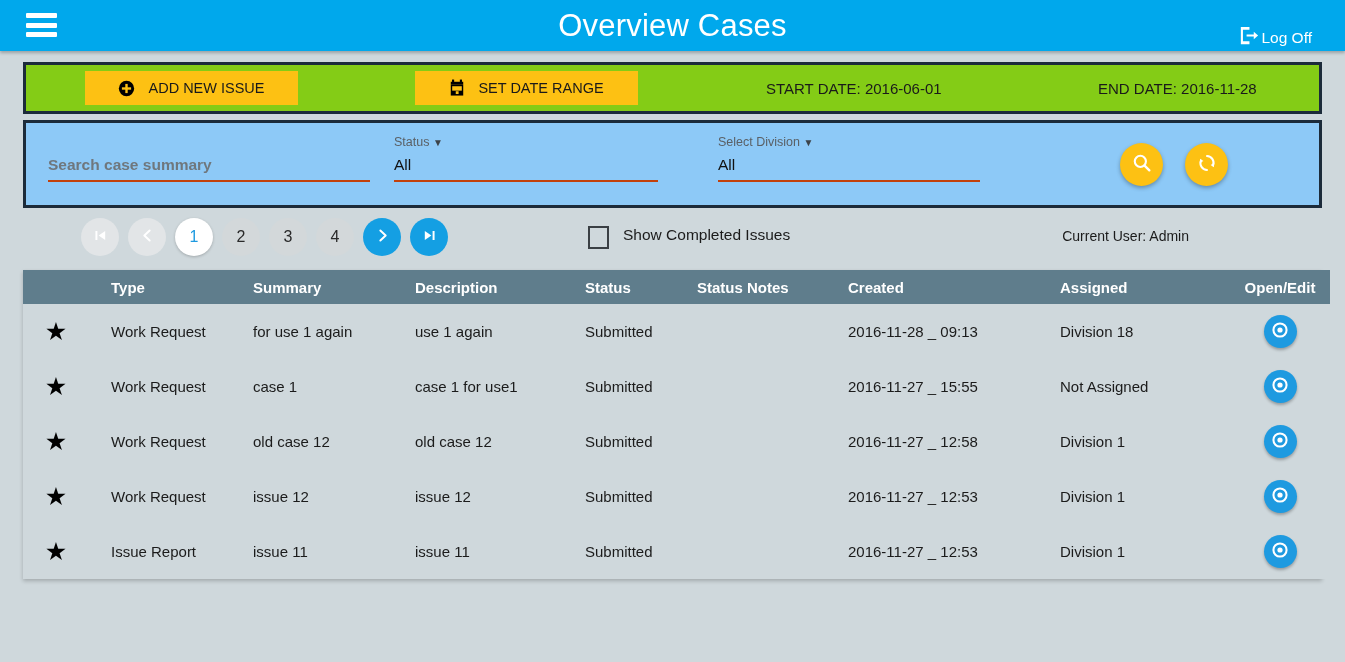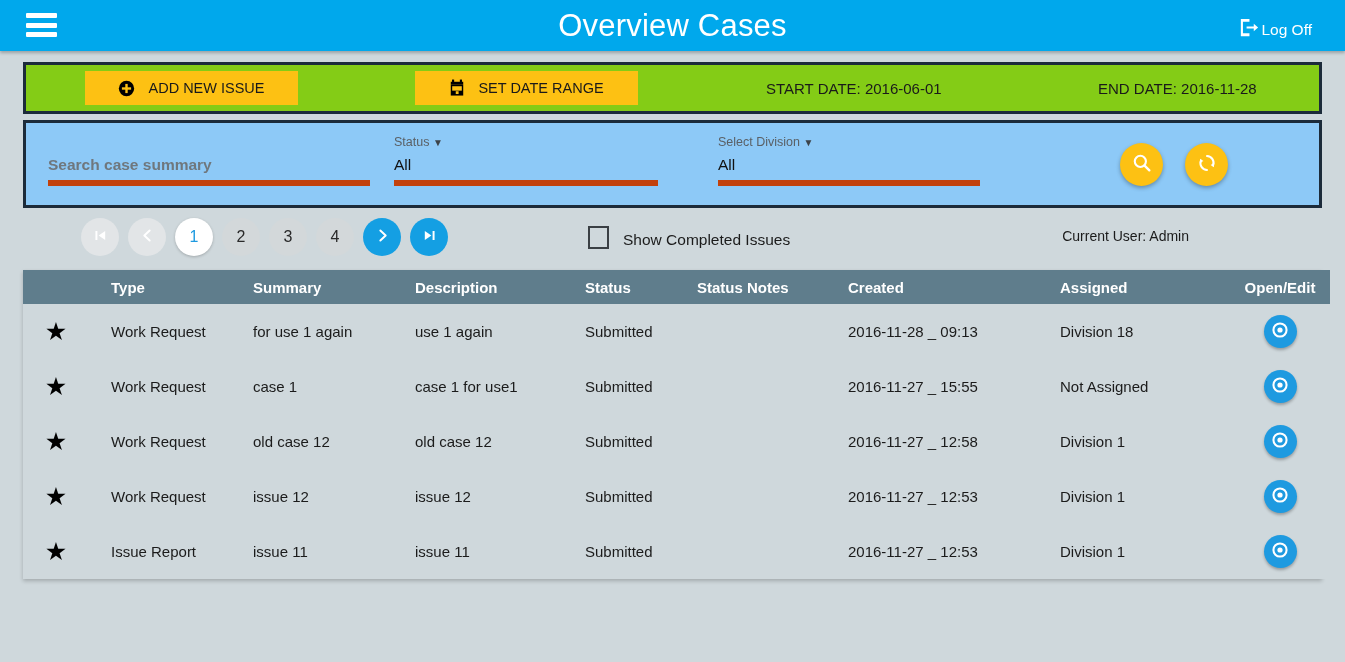--- a/index.html
+++ b/index.html
@@ -50,21 +50,21 @@
     text-align: center;
     color: #ffffff;
     font-size: 31px;
     font-weight: 400;
     letter-spacing: 0.2px;
     line-height: 51px;
   }
   .logoff {
     position: absolute;
     right: 33px;
-    top: 4px;
+    top: 12px;
     height: 51px;
     display: flex;
     align-items: center;
     gap: 1px;
     cursor: pointer;
   }
   .logoff-icon { display: block; }
   .logoff-label {
     color: #ffffff;
     font-size: 15.5px;
@@ -111,21 +111,21 @@
 
   
   .filterbar {
     margin-top: 6px;
     background: #8dc9f7;
     height: 88px;
     position: relative;
   }
   .field {
     position: absolute;
-    border-bottom: 6px solid #c2410c;
+    border-bottom: 2px solid #c2410c;
   }
   .field-label {
     font-size: 12.5px;
     color: #5a6066;
     display: block;
     margin-bottom: 7px;
     white-space: nowrap;
   }
   .field-caret { font-size: 10px; color: #3c4349; }
   .field-value {
@@ -189,21 +189,21 @@
   .pg-disabled { background: #e2e5e7; color: #ffffff; }
   .pg-num      { background: #d3d8da; color: #2a2a2a; }
   .pg-active   { background: #ffffff; color: #1e9ae0; box-shadow: 0 1px 3px rgba(0,0,0,0.22); }
   .pg-nav      { background: #149fe3; color: #ffffff; }
 
   .checkbox-wrap {
     position: absolute;
     left: 565px;
     top: 18px;
     display: flex;
-    align-items: flex-end;
+    align-items: flex-start;
     gap: 14px;
     cursor: pointer;
   }
   .checkbox-box {
     width: 21px;
     height: 23px;
     border: 2px solid #3a3f44;
     background: transparent;
   }
   .checkbox-label { font-size: 15.5px; color: #1b1b1b; }

